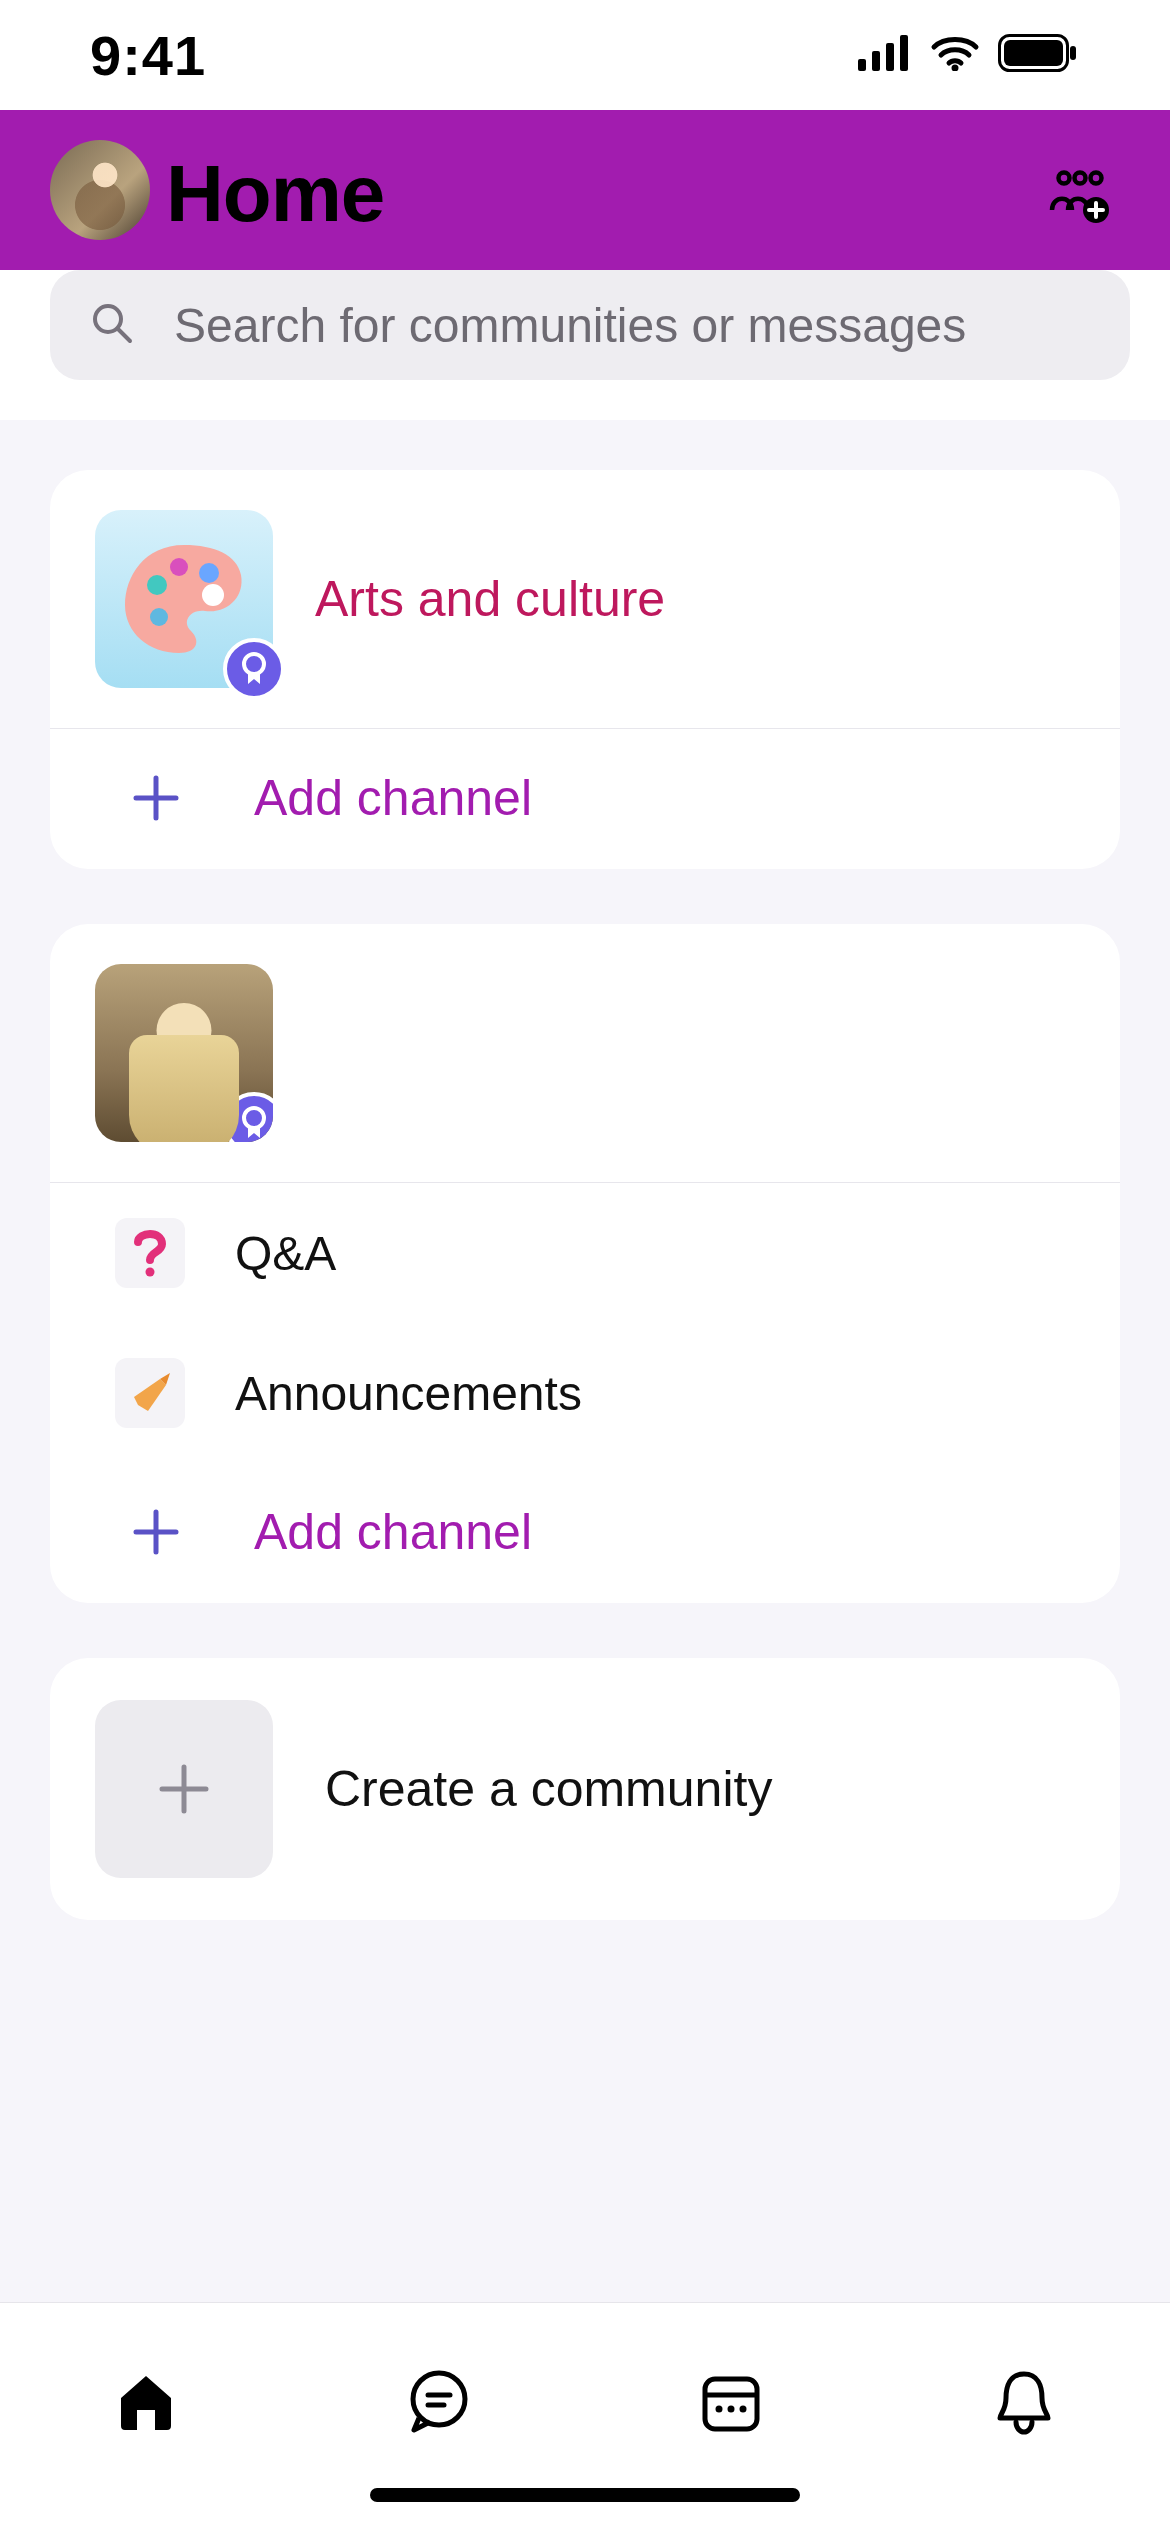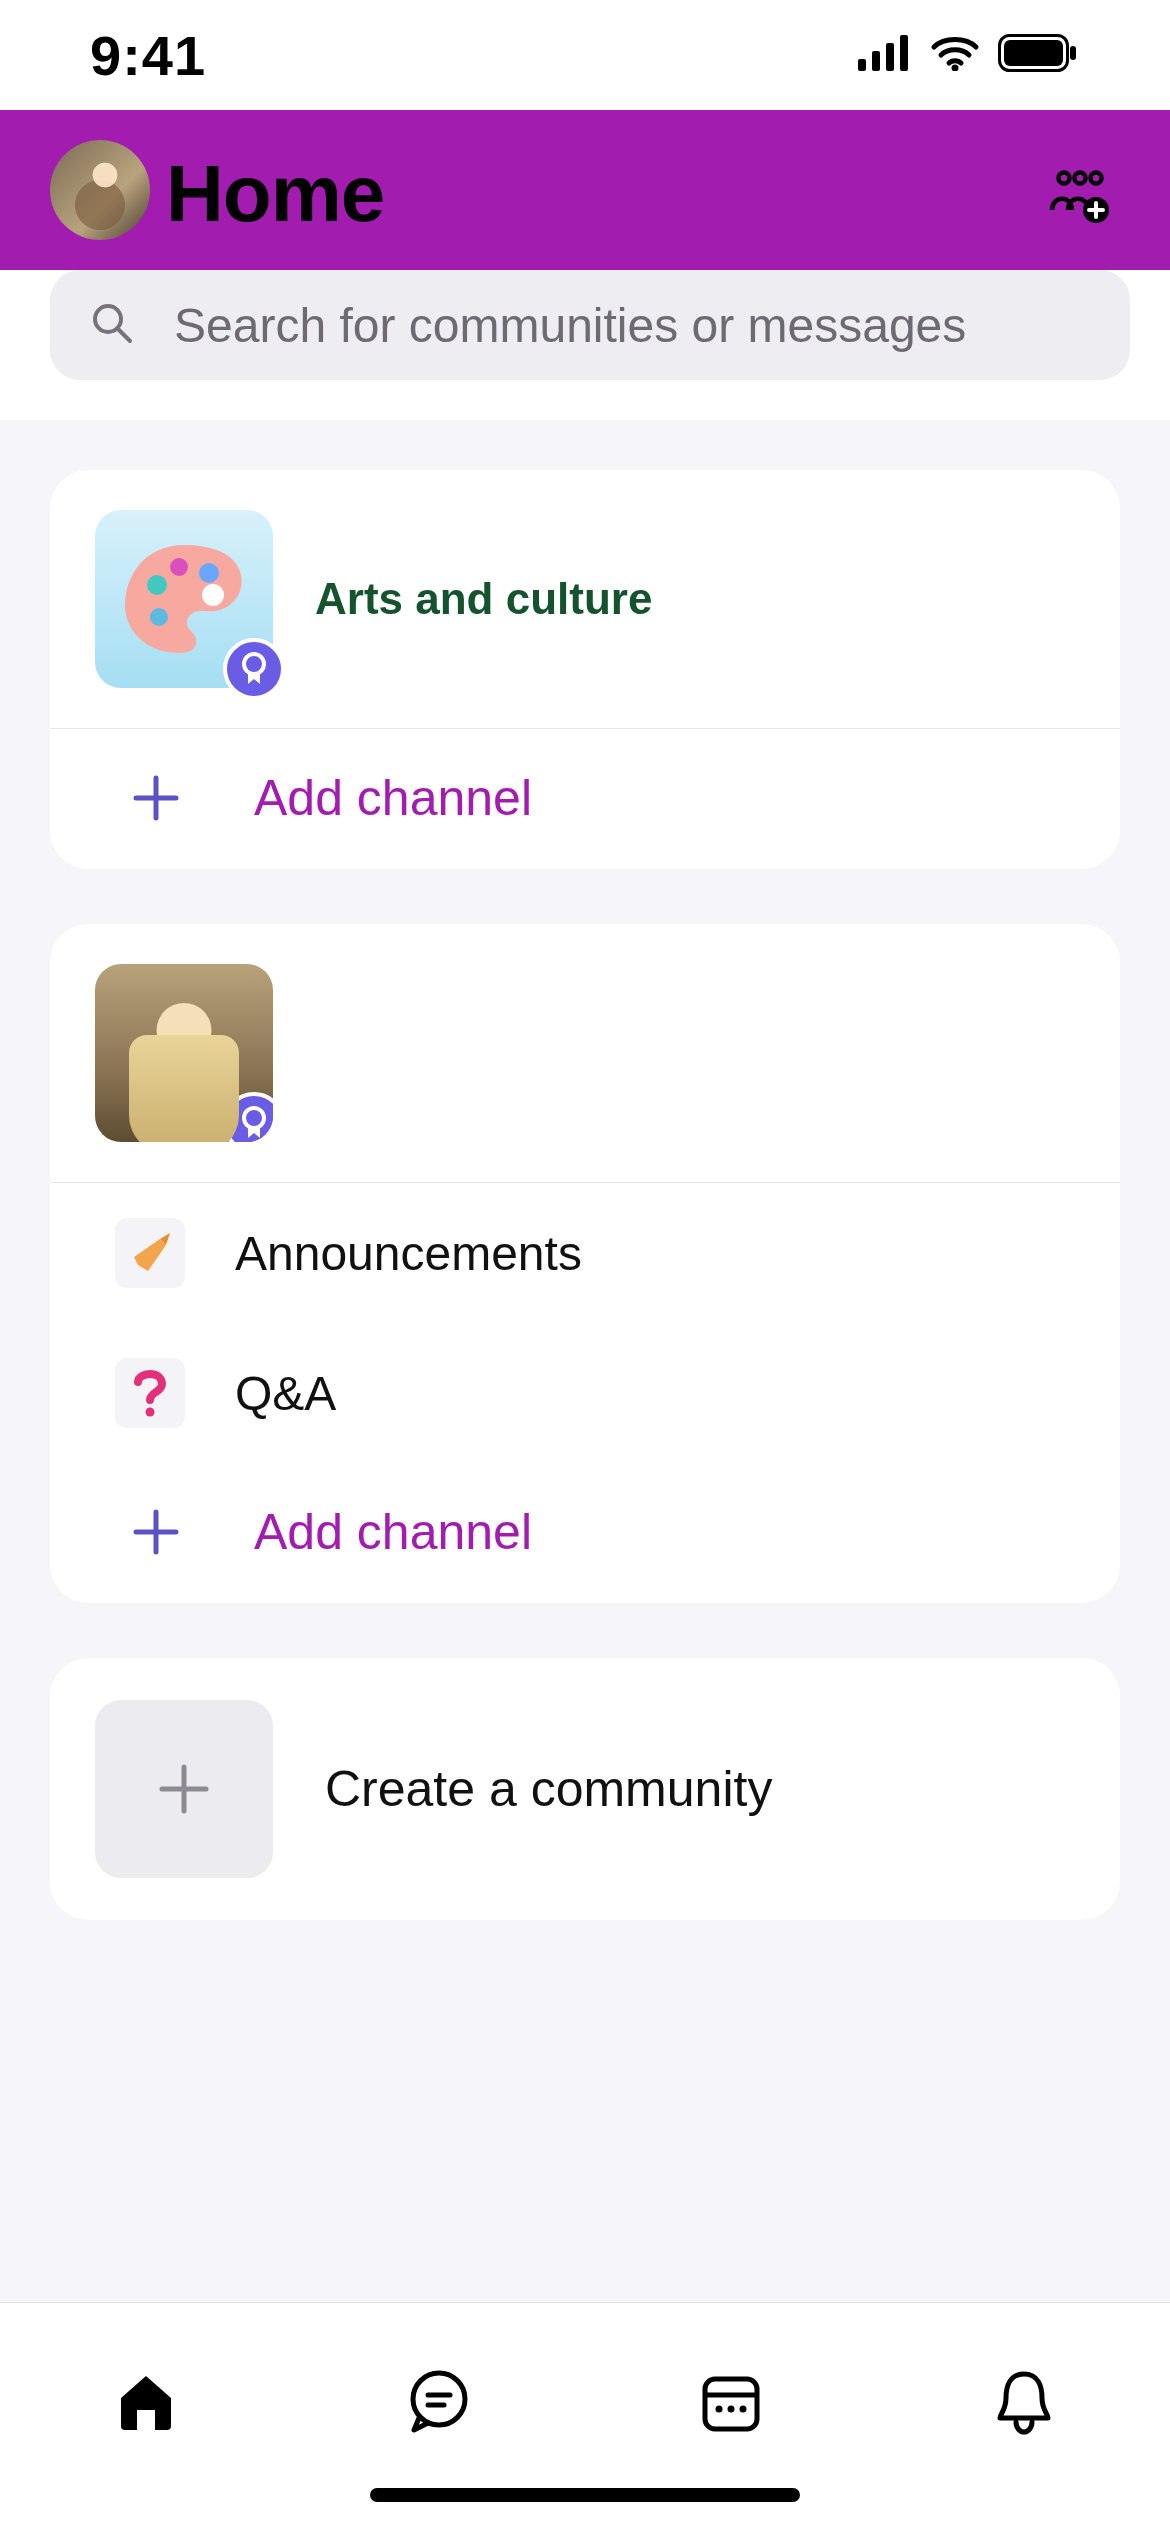--- a/index.html
+++ b/index.html
@@ -23,21 +23,21 @@
   .search { height: 110px; background: #eeedf1; border-radius: 30px; display: flex; align-items: center; padding: 0 40px; gap: 40px; }
   .search-placeholder { font-size: 48px; color: #6d6a72; }
 
   
   .content { flex: 1; padding: 50px; display: flex; flex-direction: column; gap: 55px; }
 
   .card { background: #fff; border-radius: 38px; overflow: hidden; }
 
   .community-row { display: flex; align-items: center; gap: 42px; padding: 40px 50px 40px 45px; }
   .community-icon { width: 178px; height: 178px; border-radius: 26px; position: relative; flex-shrink: 0; }
-  .community-name { font-size: 44px; font-weight: 700; color: #14532d; }
+  .community-name { font-size: 50px; font-weight: 400; color: #be185d; }
 
   .badge { position: absolute; right: -12px; bottom: -12px; width: 62px; height: 62px; border-radius: 50%; background: #6B5CE6; border: 4px solid #fff; display:flex; align-items:center; justify-content:center; }
 
   .divider { height: 1px; background: #e7e6ec; }
 
   .channel-row { display: flex; align-items: center; gap: 50px; padding: 35px 50px 35px 65px; }
   .channel-icon { width: 70px; height: 70px; border-radius: 12px; background: #f4f3f7; display:flex; align-items:center; justify-content:center; flex-shrink: 0; }
   .channel-name { font-size: 48px; font-weight: 500; color: #111; }
 
   .add-row { display: flex; align-items: center; gap: 70px; padding: 40px 50px 42px 78px; }
@@ -174,35 +174,35 @@
             <svg width="30" height="34" viewBox="0 0 30 34">
                 <circle cx="15" cy="12" r="10" fill="none" stroke="#fff" stroke-width="4"></circle>
                 <path d="M9 20 L9 32 L15 27 L21 32 L21 20" fill="#fff"></path>
               </svg>
           </div>
         </div>
       </div>
       <div class="divider"></div>
       <div class="channel-row">
         <div class="channel-icon">
+          <svg width="40" height="50" viewBox="0 0 40 50">
+              <path d="M8 14 C8 4 32 2 32 16 C32 24 20 24 20 32" stroke="#e2307a" stroke-width="8" fill="none" stroke-linecap="round"></path>
+              <circle cx="20" cy="44" r="4.5" fill="#e2307a"></circle>
+            </svg>
+        </div>
+        <div class="channel-name">Q&amp;A</div>
+      </div>
+      <div class="channel-row">
+        <div class="channel-icon">
           <svg width="48" height="48" viewBox="0 0 48 48">
               <path d="M8 28 L34 10 L40 16 L22 42 L12 36 Z" fill="#f2a54a"></path>
               <path d="M34 10 L44 4 L40 16 Z" fill="#e88b2e"></path>
             </svg>
         </div>
         <div class="channel-name">Announcements</div>
-      </div>
-      <div class="channel-row">
-        <div class="channel-icon">
-          <svg width="40" height="50" viewBox="0 0 40 50">
-              <path d="M8 14 C8 4 32 2 32 16 C32 24 20 24 20 32" stroke="#e2307a" stroke-width="8" fill="none" stroke-linecap="round"></path>
-              <circle cx="20" cy="44" r="4.5" fill="#e2307a"></circle>
-            </svg>
-        </div>
-        <div class="channel-name">Q&amp;A</div>
       </div>
       <div class="add-row">
         <span class="add-plus">
           <svg width="52" height="52" viewBox="0 0 52 52">
               <path d="M26 6v40M6 26h40" stroke="#5a52c6" stroke-width="5" stroke-linecap="round"></path>
             </svg>
         </span>
         <span class="add-label">Add channel</span>
       </div>
     </div>

